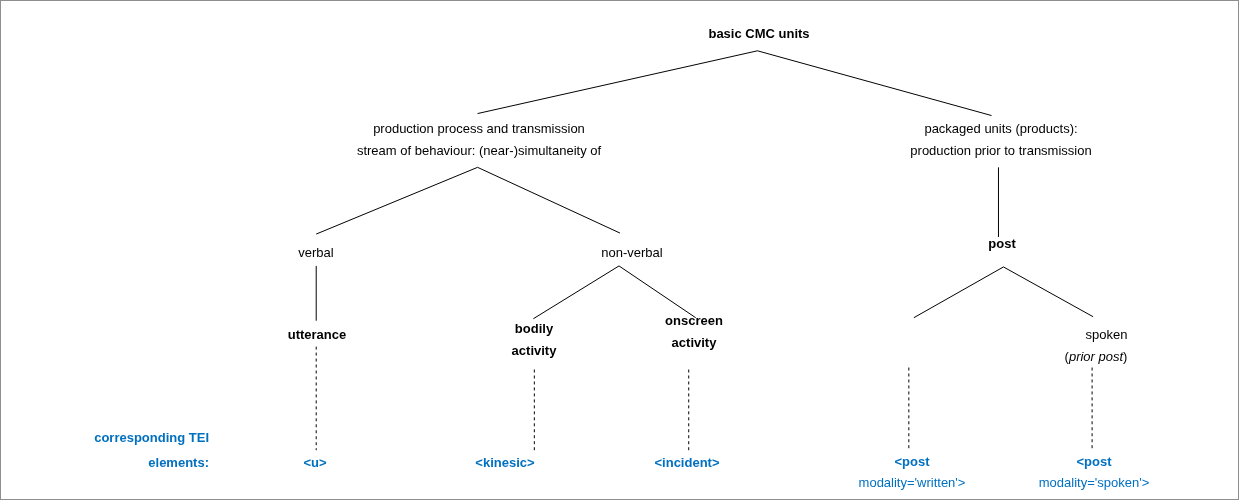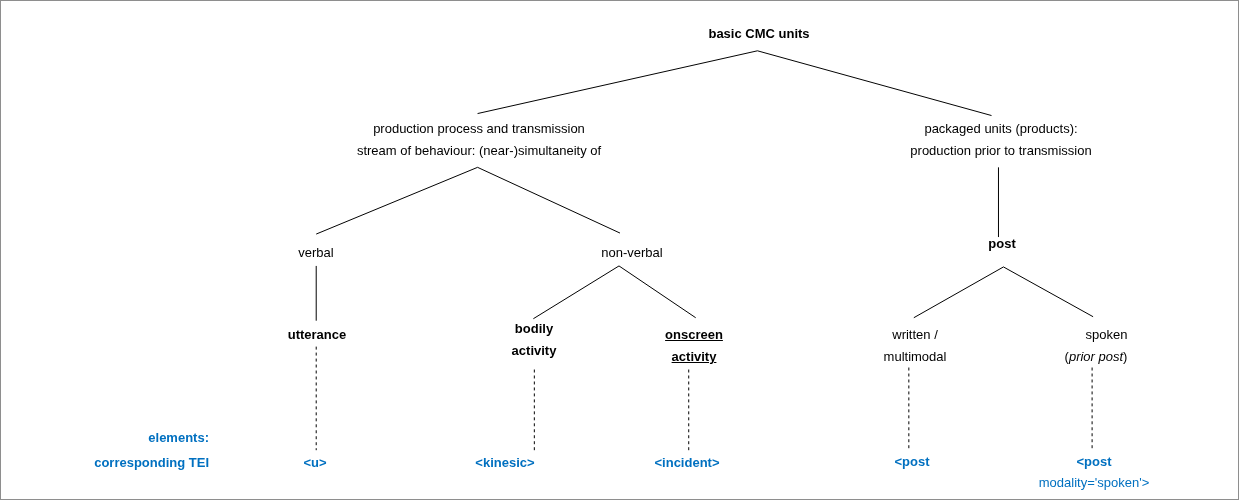--- a/index.html
+++ b/index.html
@@ -78,48 +78,45 @@
 
   <div class="node bold" style="left:1001px; top:232px;">post</div>
 
   <div class="node bold" style="left:316px; top:323px;">utterance</div>
 
   <div class="node bold" style="left:533px; top:317px;">
     <div>bodily</div>
     <div>activity</div>
   </div>
 
-  <div class="node bold" style="left:693px; top:323px;text-decoration:underline;">
+  <div class="node bold" style="left:693px; top:309px;">
     <div>onscreen</div>
     <div>activity</div>
   </div>
 
-  <div class="node" style="left:914px; top:323px;">
-    <div>written /</div>
-    <div>multimodal</div>
-  </div>
 
   <div class="node" style="left:1095px; top:323px;text-align:right;">
     <div>spoken</div>
     <div><span>(</span><span class="it">prior post</span><span>)</span></div>
   </div>
 
   <div class="caption blue">
+    <div>corresponding TEI</div>
     <div>elements:</div>
-    <div>corresponding TEI</div>
   </div>
 
   <div class="node bold blue" style="left:314px; top:451px;">&lt;u&gt;</div>
 
   <div class="node bold blue" style="left:504px; top:451px;">&lt;kinesic&gt;</div>
 
   <div class="node bold blue" style="left:686px; top:451px;">&lt;incident&gt;</div>
 
   <div class="node bold blue tei-two" style="left:911px; top:450px;">
     <div>&lt;post</div>
+    <div class="l2">modality='written'&gt;</div>
   </div>
 
   <div class="node bold blue tei-two" style="left:1093px; top:450px;">
     <div>&lt;post</div>
     <div class="l2">modality='spoken'&gt;</div>
   </div>
 
 </div>
 
 </body></html>

